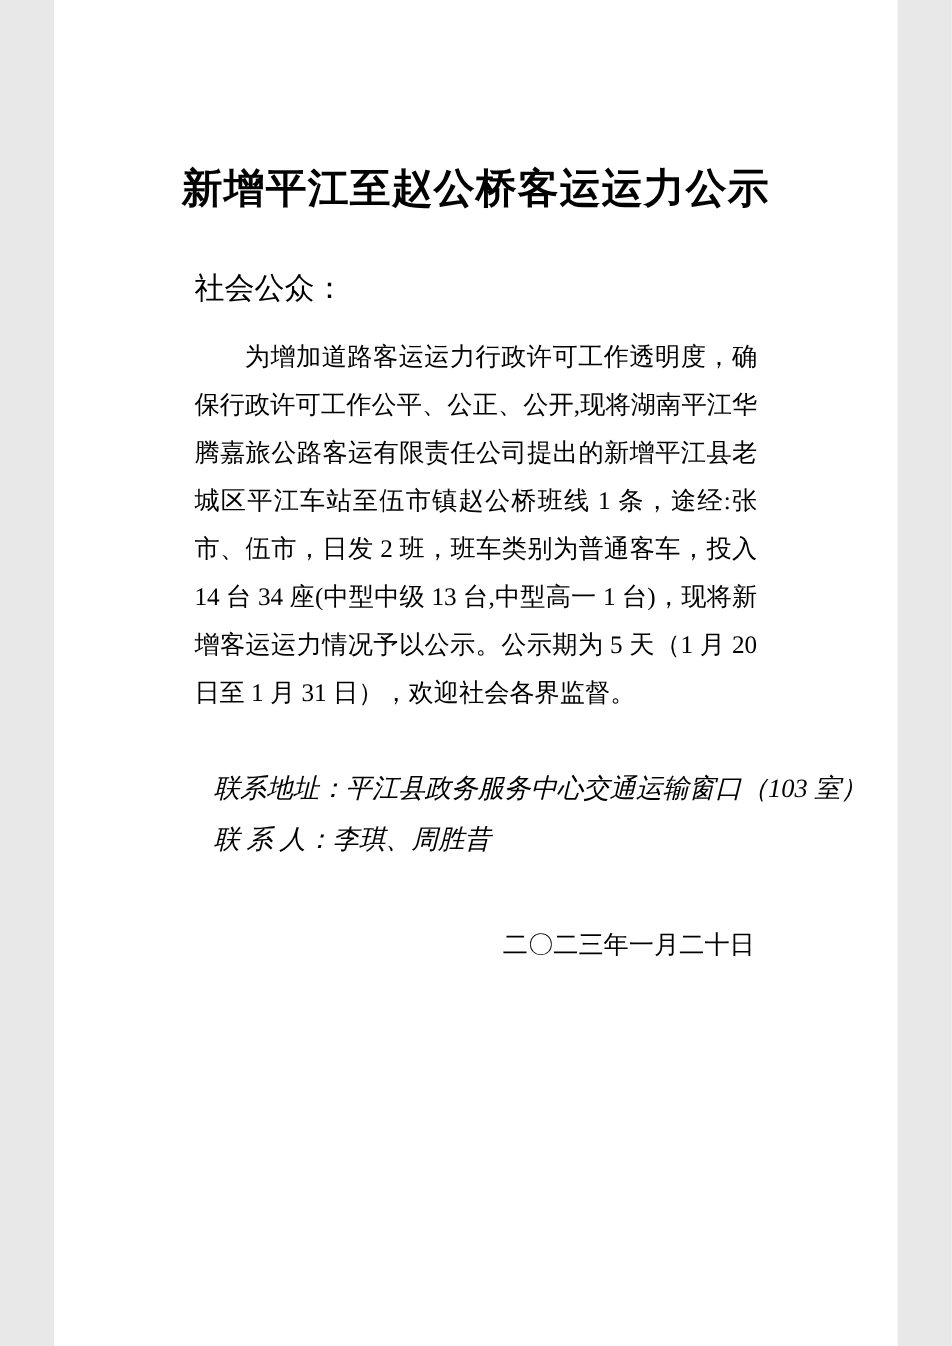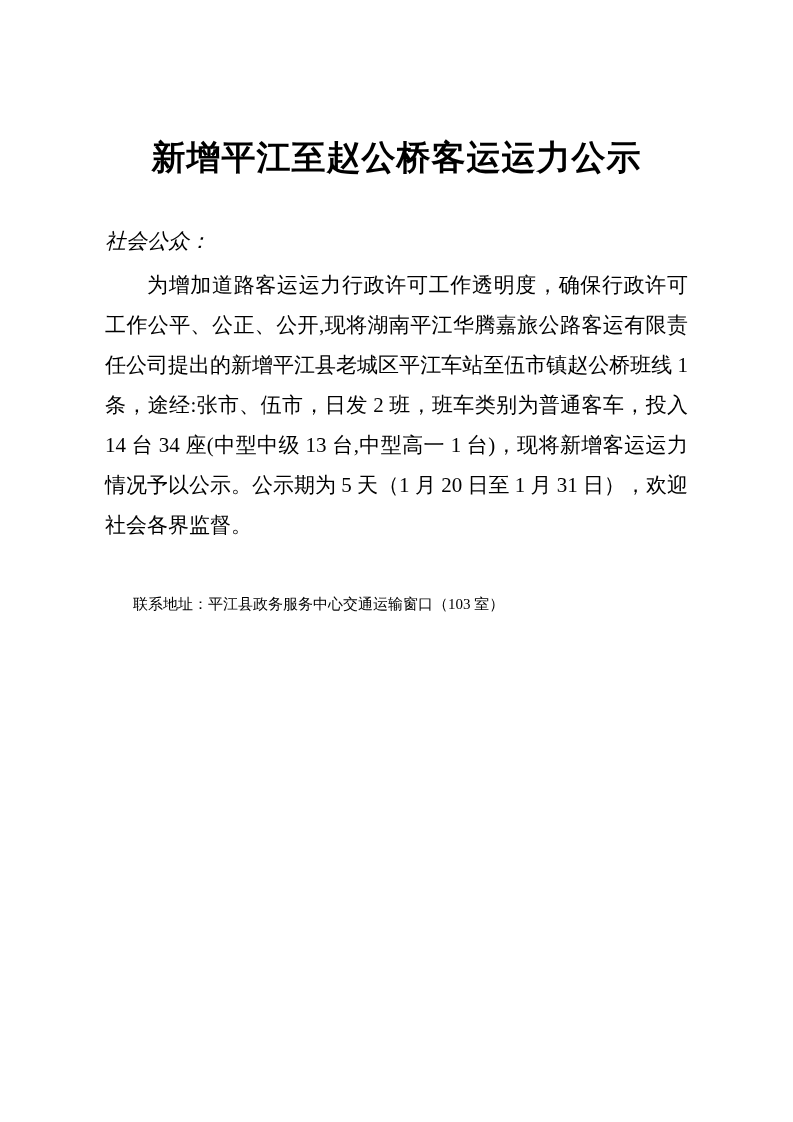--- a/index.html
+++ b/index.html
@@ -5,60 +5,60 @@
   html, body {
     margin: 0;
     padding: 0;
     background: #e8e8e8;
   }
   body {
     font-family: "Liberation Serif", "DejaVu Serif", serif;
     color: #000000;
   }
   .page {
-    width: 793px;
+    width: 703px;
     height: 1122px;
     background: #ffffff;
     margin: 0 auto;
     position: relative;
     box-sizing: border-box;
     padding: 138px 101px 0 101px;
     overflow: hidden;
   }
   .doc-title {
     font-size: 34px;
     font-weight: bold;
     text-align: center;
     letter-spacing: 1px;
     margin: 0 0 42px 0;
     line-height: 1.2;
   }
   .salutation {
-    font-size: 21px;
+    font-size: 25px;
     line-height: 40px;
-    margin: 4px;
-    font-style: italic;
+    margin: 16px;
   }
   .para {
     font-size: 21px;
     line-height: 40px;
     text-align: justify;
     text-indent: 2em;
-    margin: 4px;
+    margin: 16px;
     word-break: break-all;
   }
   .contact-block {
     margin-top: 38px;
     margin-left: 2em;
   }
   .contact-line {
-    font-size: 15px;
+    font-size: 22px;
     line-height: 43px;
     margin: 0;
     white-space: pre;
+    font-style: italic;
   }
   .doc-date {
     margin-top: 46px;
     font-size: 21px;
     line-height: 40px;
     text-align: right;
     padding-right: 18px;
   }
 </style>
 </head>
@@ -68,16 +68,18 @@
 
   <h1 class="doc-title">新增平江至赵公桥客运运力公示</h1>
 
   <p class="salutation">社会公众：</p>
 
   <p class="para">为增加道路客运运力行政许可工作透明度，确保行政许可工作公平、公正、公开,现将湖南平江华腾嘉旅公路客运有限责任公司提出的新增平江县老城区平江车站至伍市镇赵公桥班线 1 条，途经:张市、伍市，日发 2 班，班车类别为普通客车，投入 14 台 34 座(中型中级 13 台,中型高一 1 台)，现将新增客运运力情况予以公示。公示期为 5 天（1 月 20 日至 1 月 31 日），欢迎社会各界监督。</p>
 
 
   <div class="contact-block">
     <p class="contact-line">联系地址：平江县政务服务中心交通运输窗口（103 室）</p>
+    <p class="contact-line">联 系 人：李琪、周胜昔</p>
   </div>
 
+  <p class="doc-date">二〇二三年一月二十日</p>
 
 </div>
 
 </body></html>

